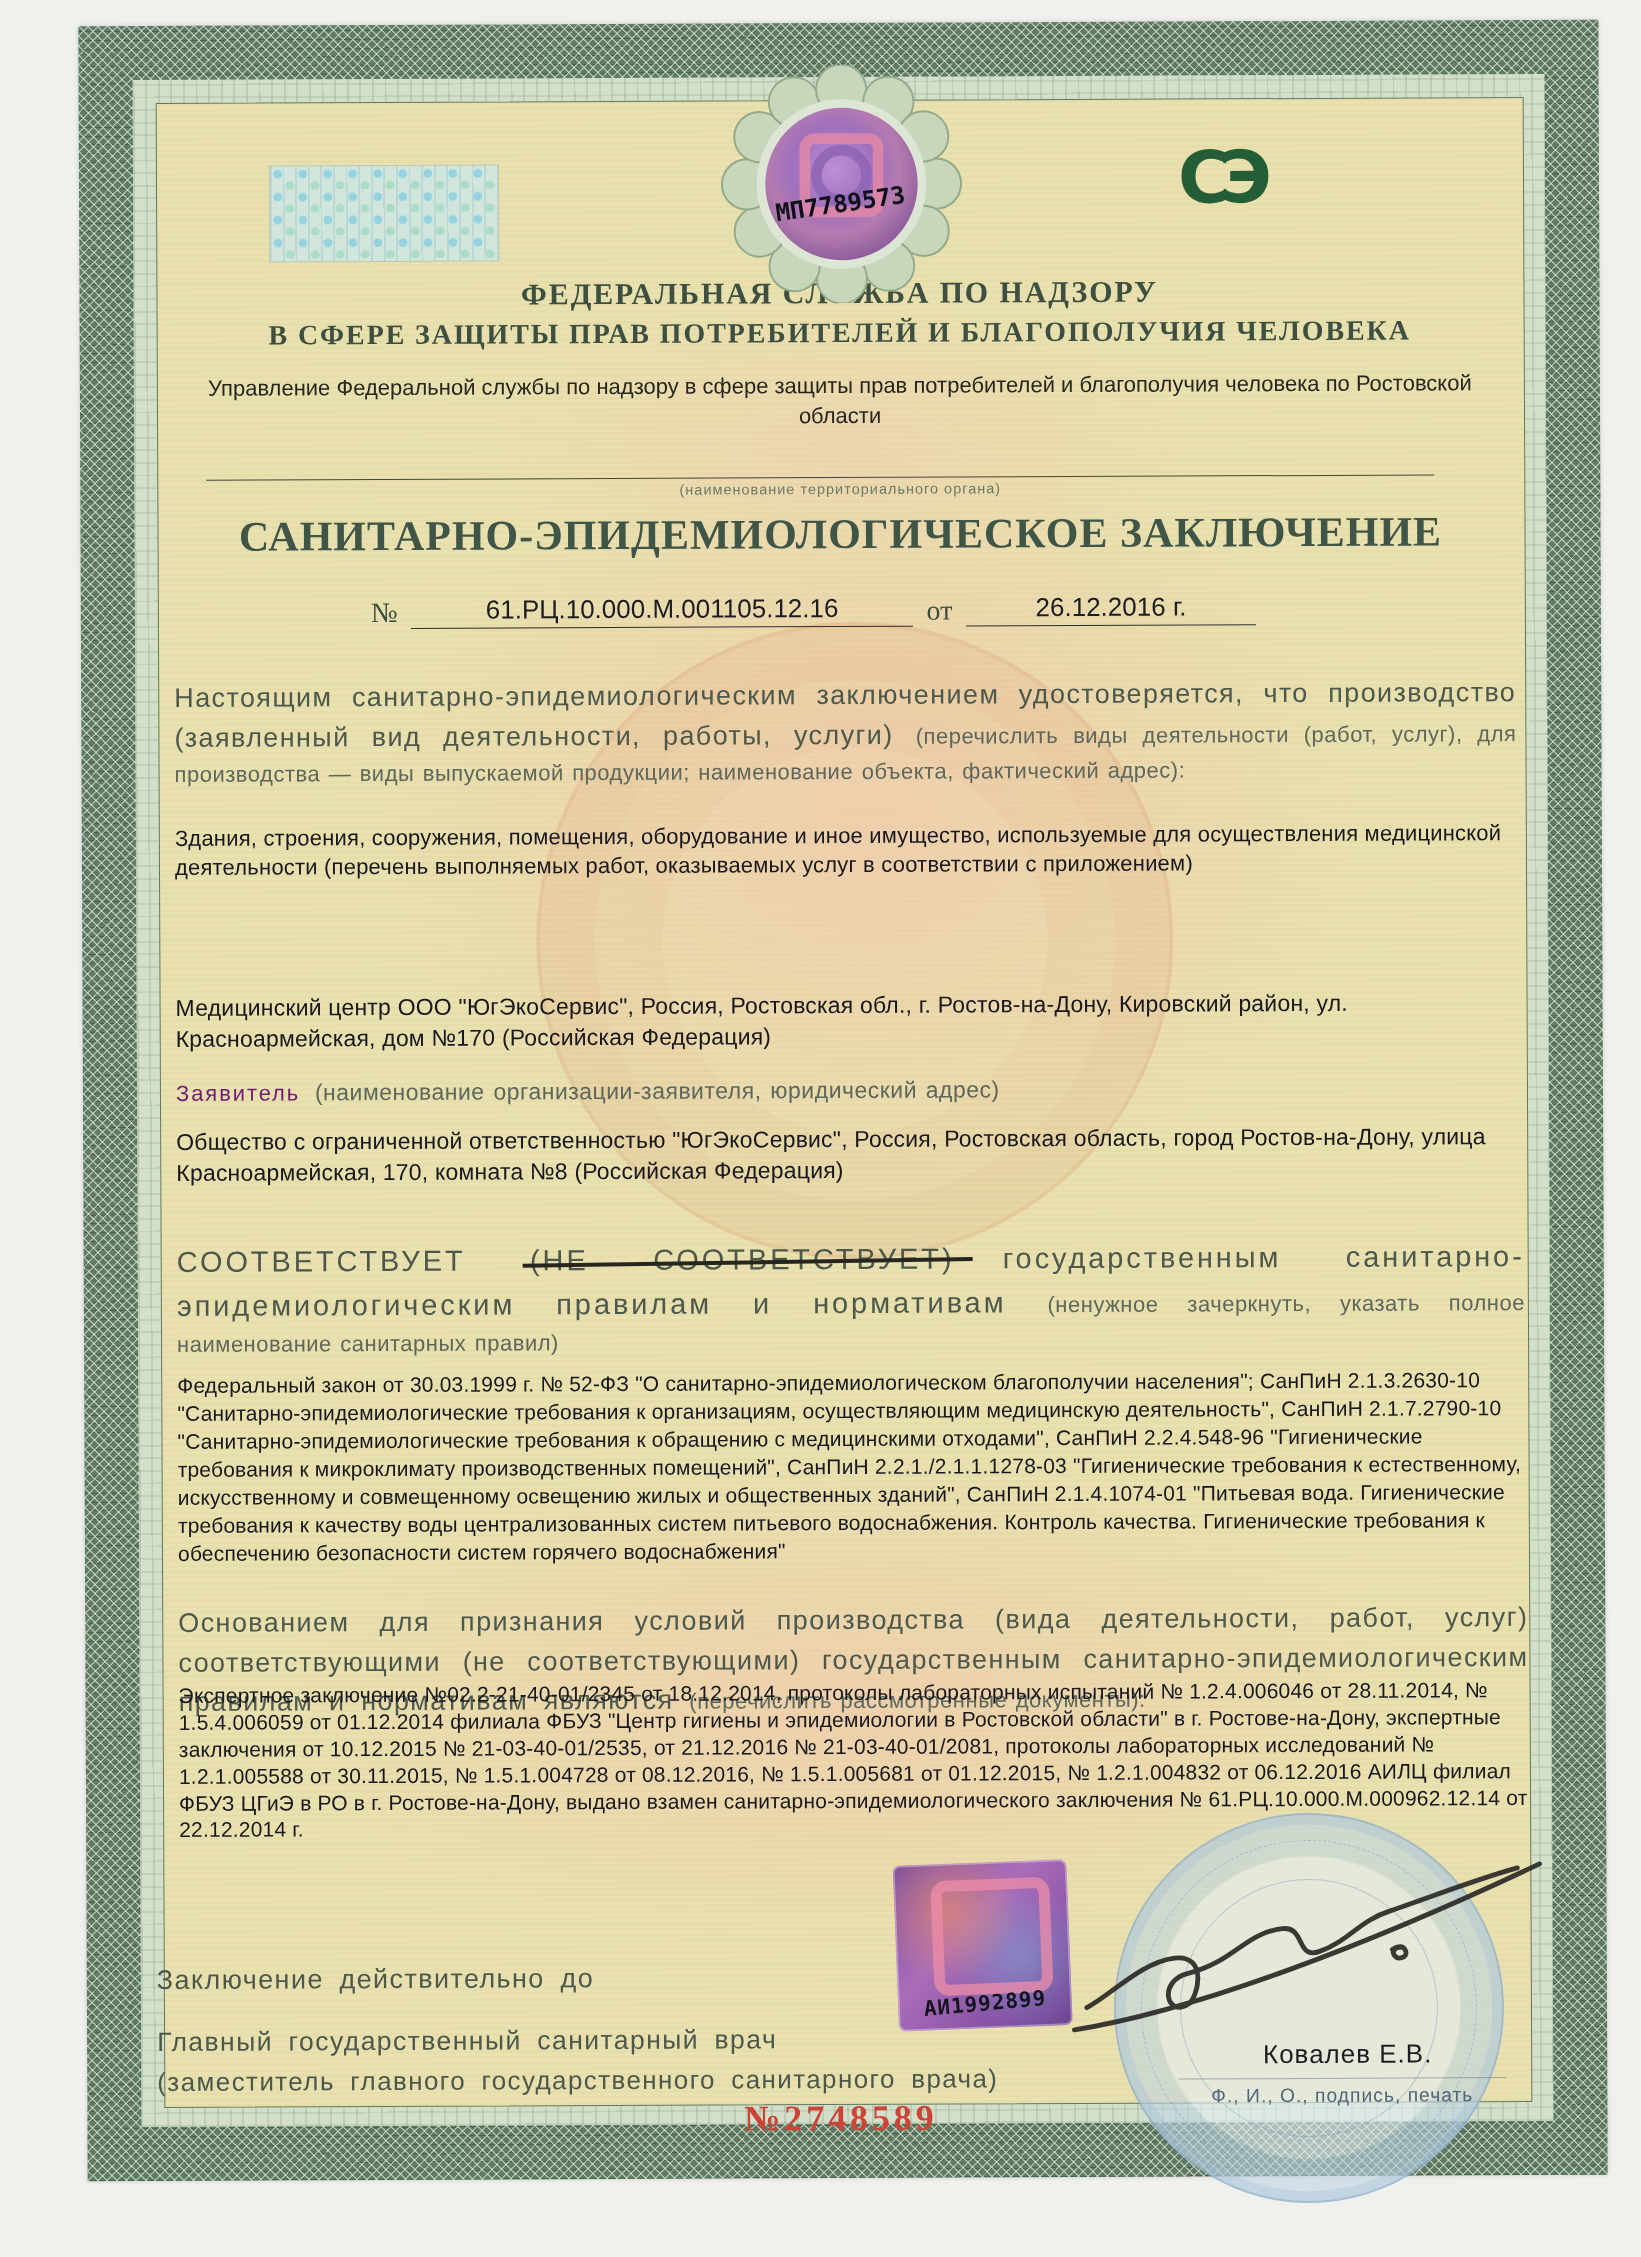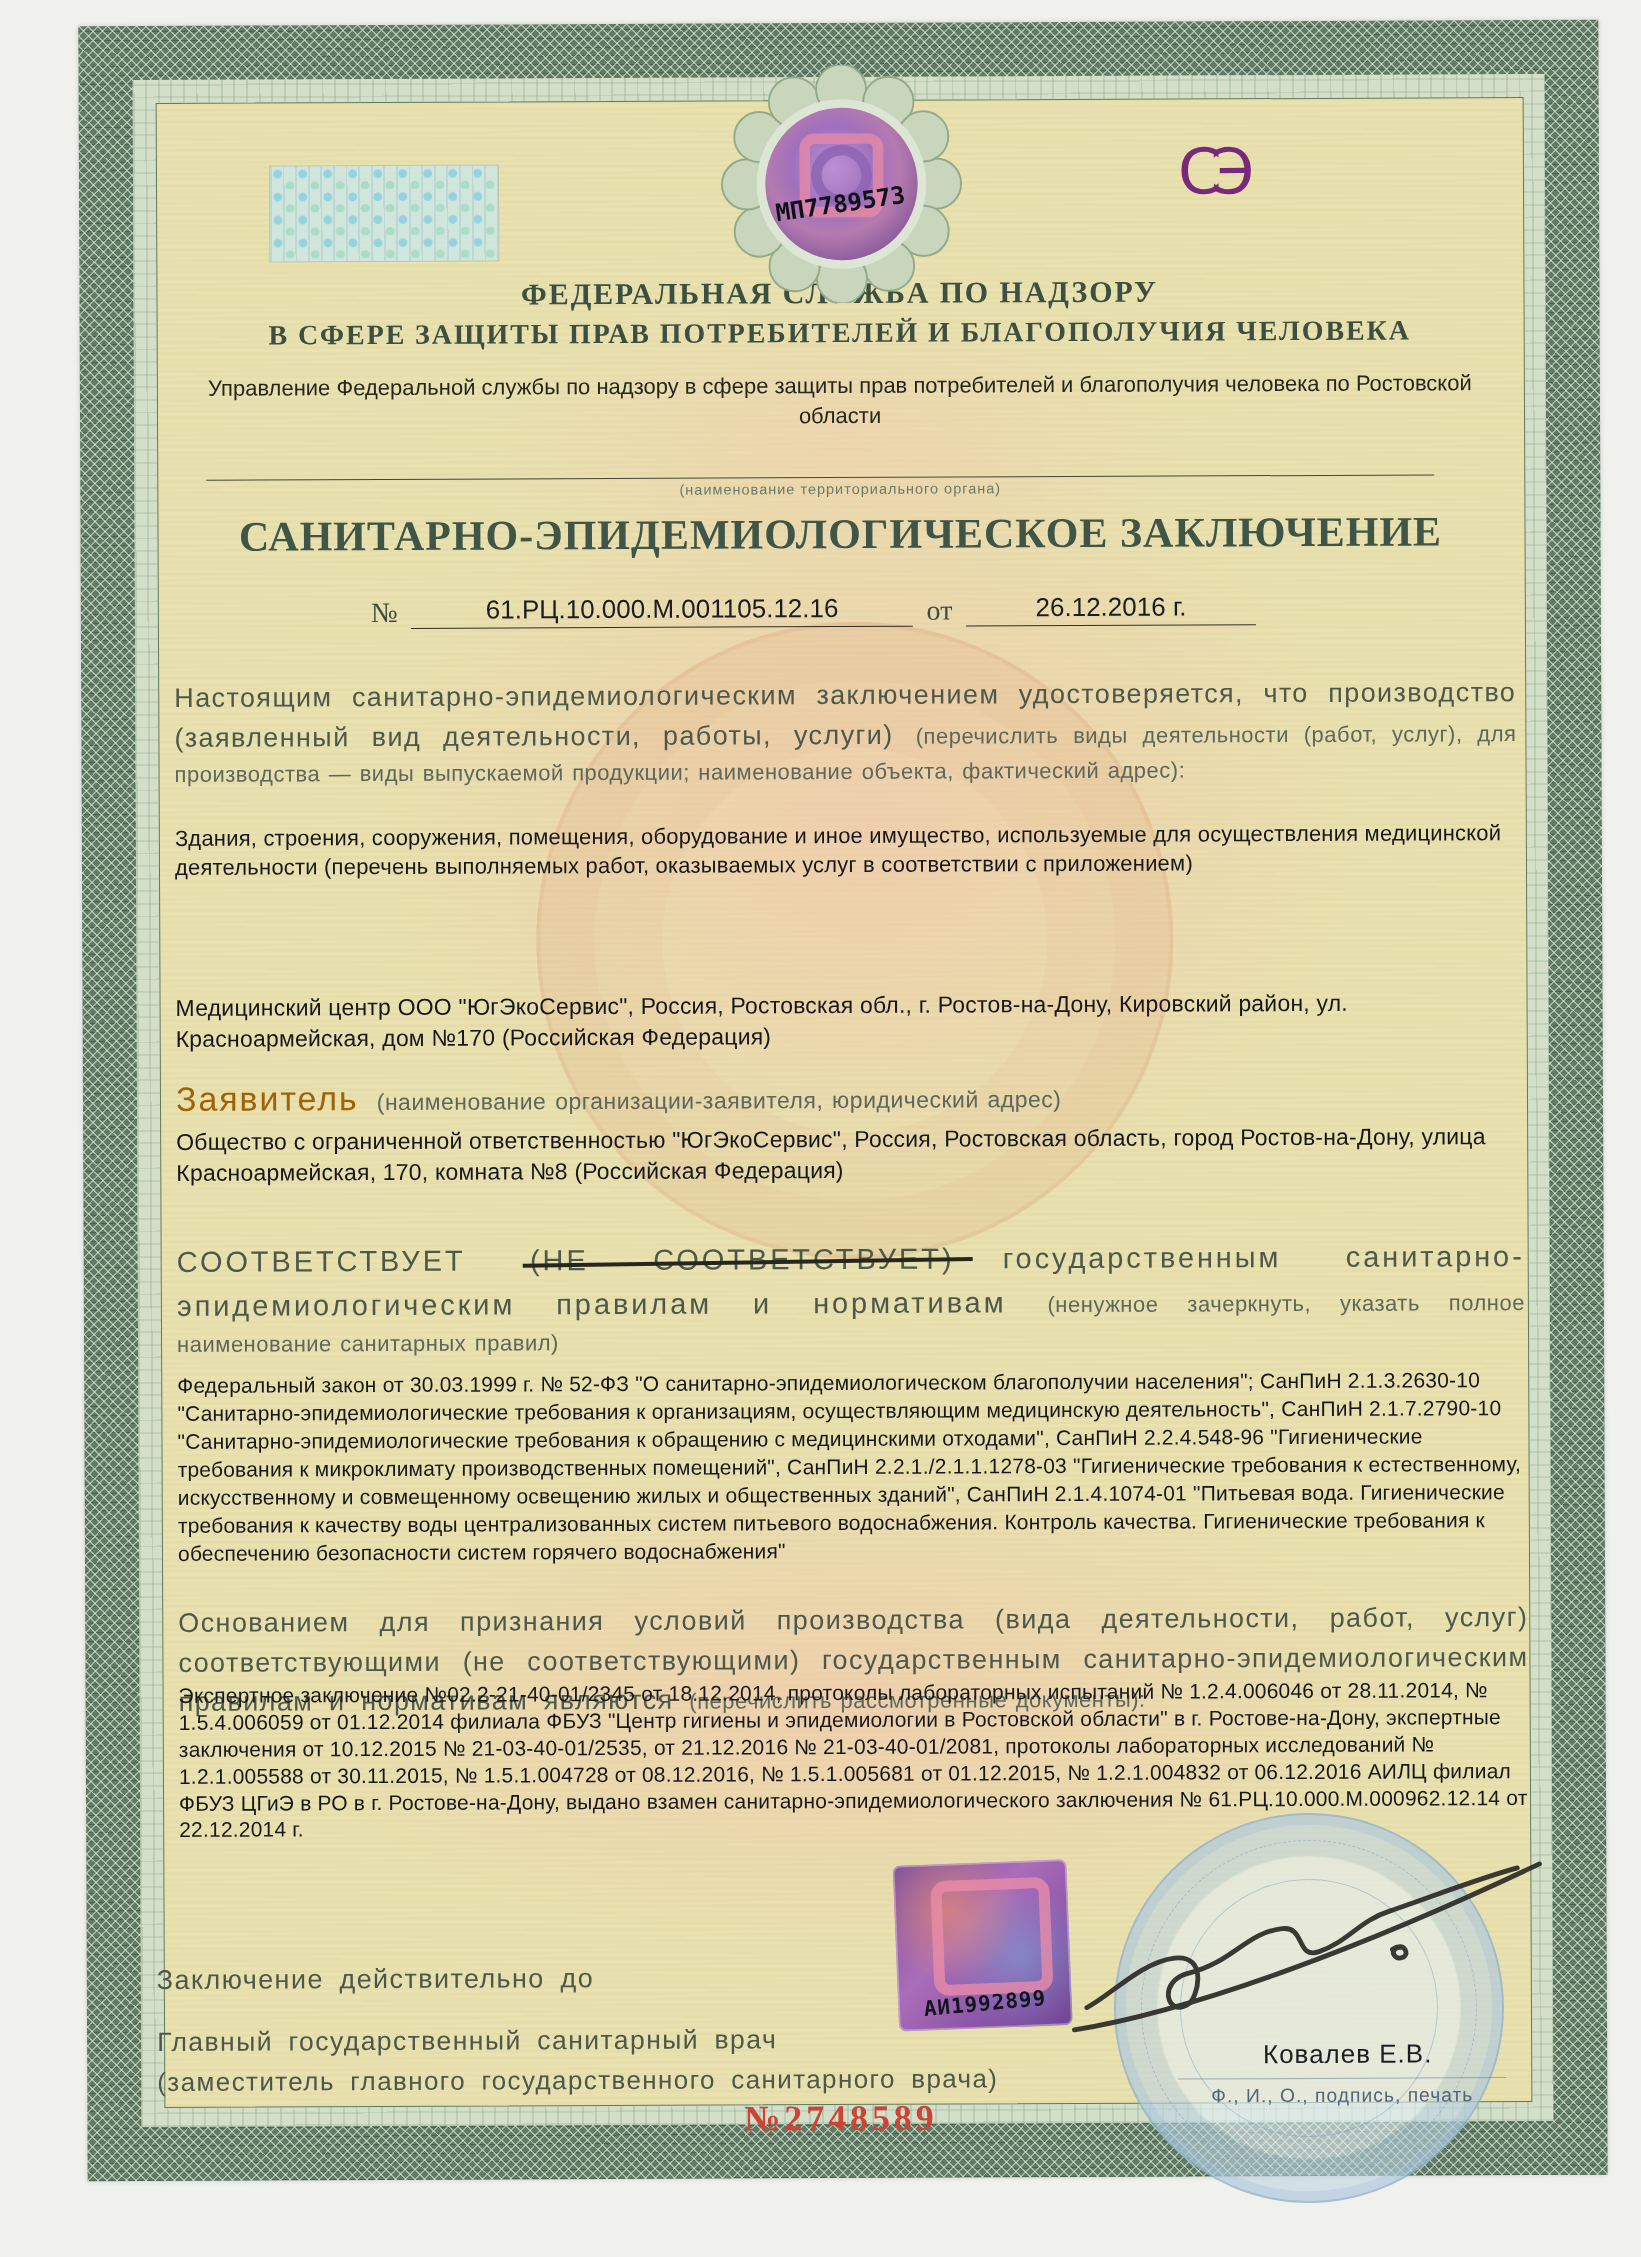--- a/index.html
+++ b/index.html
@@ -63,21 +63,21 @@
   .num-row{top:570px;left:290px;width:1004px;display:flex;align-items:flex-end;gap:13.5px;}
   .num-sign{font-family:"Liberation Serif",serif;font-size:28px;color:#3c4c40;}
   .numline{display:inline-block;border-bottom:1.9px solid #2e2e2a;text-align:center;font-size:26px;color:#1c1c22;padding-bottom:1.9px;}
   
   .intro{top:653px;left:93px;width:1342px;line-height:1.48;}
   .intro .big{font-size:27px;}
   .intro .sm{font-size:22px;}
   .objtxt{top:798px;left:93px;width:1356px;font-size:22px;line-height:1.32;}
   .facility{top:967px;left:93px;width:1323px;font-size:23px;line-height:1.33;}
   .approw{top:1054px;left:93px;width:1352px;}
-  .applabel{font-size:34px;letter-spacing:1.9px;color:#a16207;}
+  .applabel{font-size:22px;letter-spacing:1.9px;color:#701a75;}
   .apphint{font-size:23px;}
   .apptxt{top:1101px;left:93px;width:1342px;font-size:23px;line-height:1.33;}
   .compliance{top:1215px;left:93px;width:1348px;line-height:1.5;}
   .compliance .big{font-size:29px;letter-spacing:2.9px;word-spacing:9.7px;}
   .compliance .sm{font-size:22px;}
   .strike{position:relative;white-space:nowrap;}
   .strike::after{content:"";position:absolute;left:-7.7px;right:-17.4px;top:52%;height:3.9px;background:#26261f;transform:rotate(-.6deg);}
   .regs{top:1346px;left:93px;width:1356px;font-size:21px;line-height:1.33;}
   .basis{top:1578px;left:93px;width:1350px;line-height:1.47;}
   .basis .big{font-size:27px;}
@@ -96,22 +96,22 @@
       radial-gradient(circle 5.8px at 7.7px 7.7px, #8fd2e6 0 3.9px, rgba(143,210,230,0) 4.8px),
       radial-gradient(circle 5.8px at 20px 19.3px, #a7dcc9 0 3.9px, rgba(167,220,201,0) 4.8px),
       radial-gradient(circle 2.9px at 7.7px 7.7px, #e9f6fa 0 1.4px, transparent 1.9px),
       repeating-linear-gradient(90deg, rgba(120,170,200,.25) 0 1.9px, transparent 1.9px 12.6px);
     background-size:25px 23px,25px 23px,25px 23px,auto;
     box-shadow:0 0 0 1px rgba(120,160,170,.4);
   }
   .rosette{position:absolute;left:641px;top:42px;width:243px;height:238px;z-index:4;}
   .se-logo{
     position:absolute;left:1099px;top:114px;z-index:4;
-    font-family:"DejaVu Sans",sans-serif;font-weight:normal;font-size:63px;
-    color:#701a75;letter-spacing:-11.6px;opacity:.92;
+    font-family:"DejaVu Sans",sans-serif;font-weight:bold;font-size:72px;
+    color:#14532d;letter-spacing:-11.6px;opacity:.92;
   }
   .holo-square{
     position:absolute;left:809px;top:1840px;width:174px;height:166px;z-index:4;
     border-radius:7.7px;transform:rotate(-2deg);
     background-image:
       radial-gradient(circle at 30% 28%, rgba(250,150,92,.55), transparent 42%),
       radial-gradient(circle at 72% 58%, rgba(120,200,235,.4), transparent 46%),
       linear-gradient(135deg,#7b4fa0,#aa6db8 40%,#8c55a8 70%,#6f4694);
     box-shadow:inset 0 0 0 1.9px rgba(255,255,255,.35);
   }

